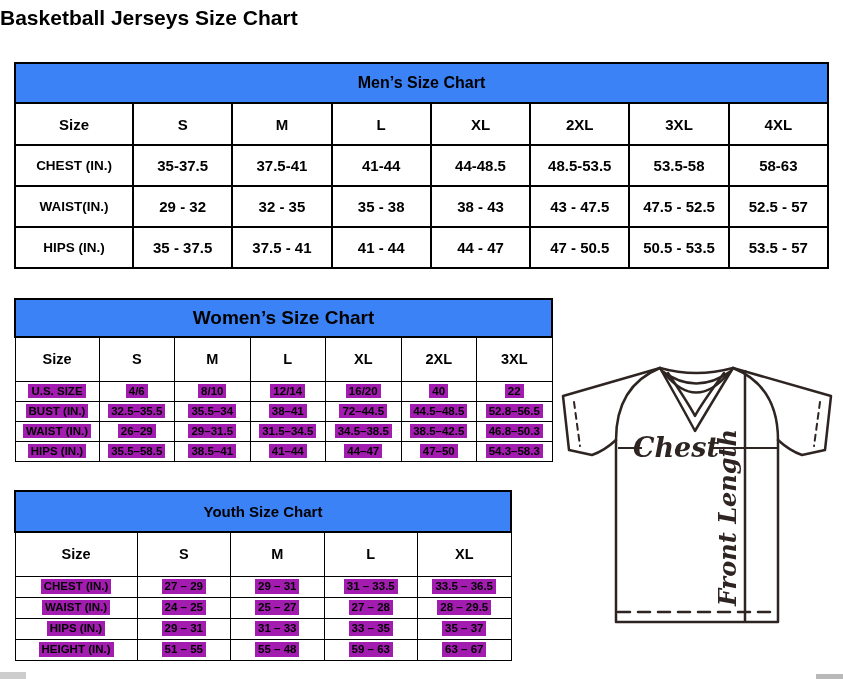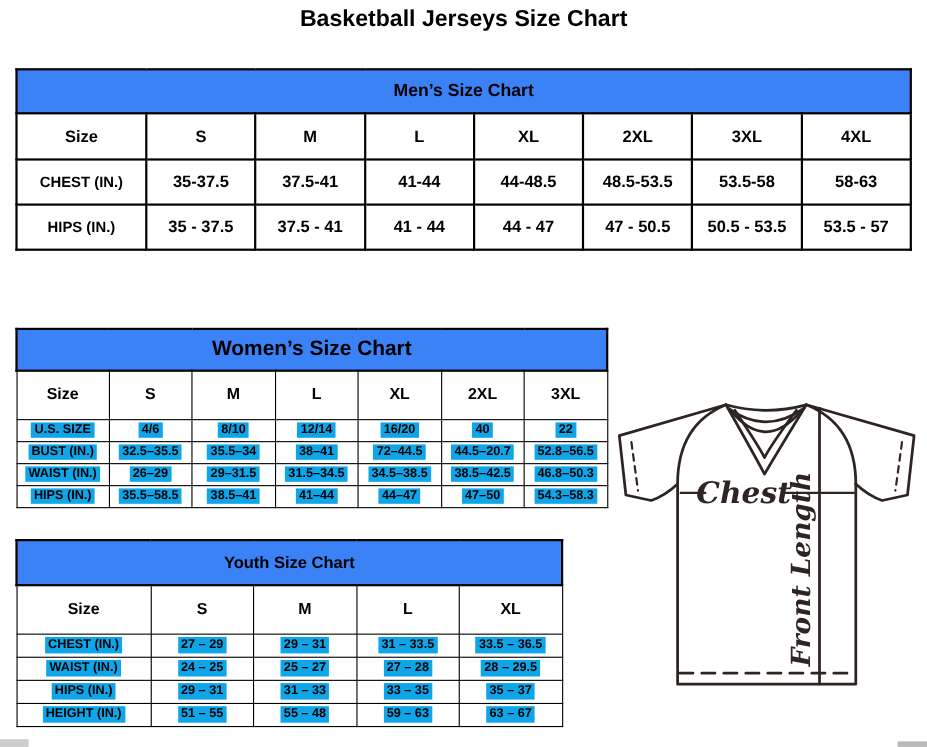--- a/index.html
+++ b/index.html
@@ -1,18 +1,18 @@
 <!DOCTYPE html>
 <html><head>
 <meta charset="utf-8">
 <style>
   html,body{margin:0;padding:0;background:#fff;}
   #page{position:relative;width:843px;height:679px;background:#ffffff;overflow:hidden;
         font-family:"Liberation Sans",sans-serif;color:#000;}
-  .page-title{position:absolute;top:6px;left:0;width:100%;text-align:center;
+  .page-title{position:absolute;top:6px;left:0;width:100%;text-align:left;
         font-size:21px;font-weight:bold;}
   .tblwrap{position:absolute;}
   table{border-collapse:collapse;table-layout:fixed;width:100%;}
   th,td{border:1.5px solid #000;text-align:center;vertical-align:middle;padding:0;}
   tr.cap th{background:#3b82f6;border:2px solid #000;font-weight:bold;}
   
   .men{left:14px;top:62px;width:815px;}
   .men tr.cap th{height:38px;font-size:16px;}
   .men th,.men td{border-width:2px;font-weight:bold;font-size:15px;}
   .men tr.hdr{height:42px;}
@@ -26,21 +26,21 @@
   .women tr.hdr{height:44px;font-size:14.5px;}
   .women tr.row{height:20px;font-size:11.5px;}
   .women col.c0{width:84px;}
   
   .youth{left:14px;top:490px;width:498px;}
   .youth tr.cap th{height:39px;font-size:15px;margin-top:20px;}
   .youth th,.youth td{font-weight:bold;}
   .youth tr.hdr{height:44px;font-size:14.5px;}
   .youth tr.row{height:21px;font-size:11.5px;}
   .youth col.c0{width:122px;}
-  .hl{background:#0ea5e9;padding:0 3px;display:inline-block;line-height:1.25;}
+  .hl{background:#a21caf;padding:0 3px;display:inline-block;line-height:1.25;}
   
   .jersey{position:absolute;left:556px;top:356px;width:282px;height:286px;}
   .jersey text{font-family:"DejaVu Serif","Liberation Serif",serif;
         font-style:italic;font-weight:bold;fill:#2e2522;}
   
   .sb-left{position:absolute;left:0;top:672px;width:26px;height:7px;background:#cdcdcd;}
   .sb-right{position:absolute;left:816px;top:674px;width:27px;height:5px;background:#b9b9b9;}
 </style>
 </head>
 <body>
@@ -79,20 +79,30 @@
         <td class="rl">CHEST (IN.)</td>
         <td>35-37.5</td>
         <td>37.5-41</td>
         <td>41-44</td>
         <td>44-48.5</td>
         <td>48.5-53.5</td>
         <td>53.5-58</td>
         <td>58-63</td>
       </tr>
       <tr class="row">
+        <td class="rl">WAIST(IN.)</td>
+        <td>29 - 32</td>
+        <td>32 - 35</td>
+        <td>35 - 38</td>
+        <td>38 - 43</td>
+        <td>43 - 47.5</td>
+        <td>47.5 - 52.5</td>
+        <td>52.5 - 57</td>
+      </tr>
+      <tr class="row">
         <td class="rl">HIPS (IN.)</td>
         <td>35 - 37.5</td>
         <td>37.5 - 41</td>
         <td>41 - 44</td>
         <td>44 - 47</td>
         <td>47 - 50.5</td>
         <td>50.5 - 53.5</td>
         <td>53.5 - 57</td>
       </tr>
     </tbody>
@@ -131,21 +141,21 @@
         <td><span class="hl">16/20</span></td>
         <td><span class="hl">40</span></td>
         <td><span class="hl">22</span></td>
       </tr>
       <tr class="row">
         <td><span class="hl">BUST (IN.)</span></td>
         <td><span class="hl">32.5–35.5</span></td>
         <td><span class="hl">35.5–34</span></td>
         <td><span class="hl">38–41</span></td>
         <td><span class="hl">72–44.5</span></td>
-        <td><span class="hl">44.5–20.7</span></td>
+        <td><span class="hl">44.5–48.5</span></td>
         <td><span class="hl">52.8–56.5</span></td>
       </tr>
       <tr class="row">
         <td><span class="hl">WAIST (IN.)</span></td>
         <td><span class="hl">26–29</span></td>
         <td><span class="hl">29–31.5</span></td>
         <td><span class="hl">31.5–34.5</span></td>
         <td><span class="hl">34.5–38.5</span></td>
         <td><span class="hl">38.5–42.5</span></td>
         <td><span class="hl">46.8–50.3</span></td>

